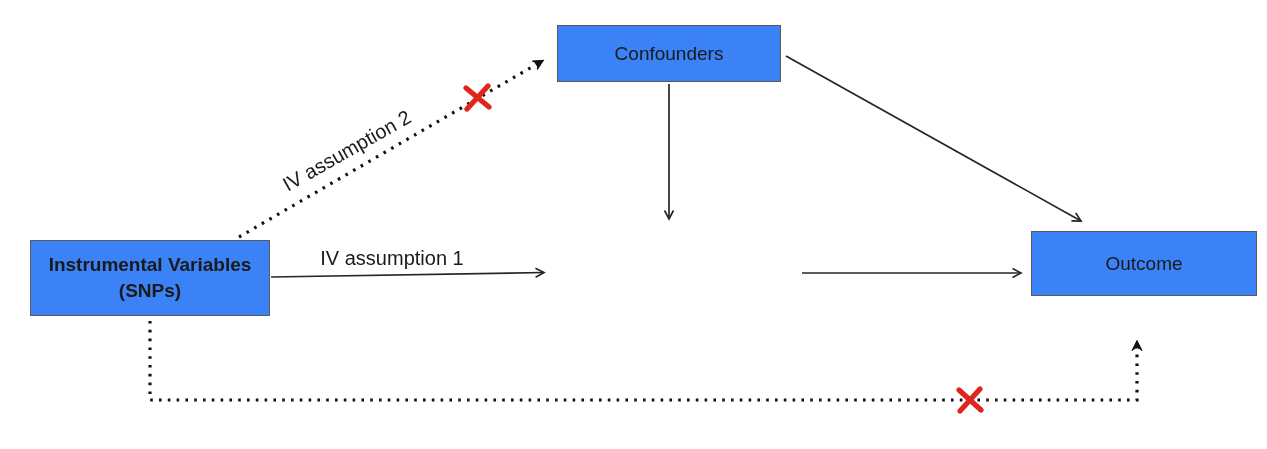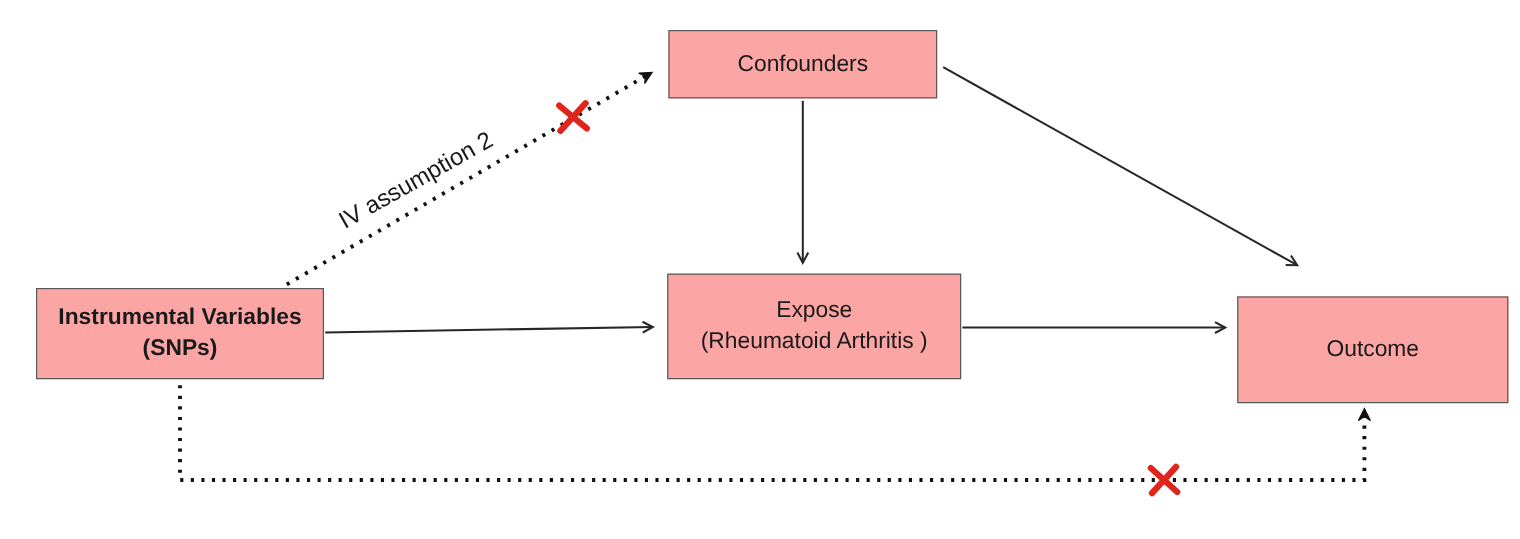--- a/index.html
+++ b/index.html
@@ -19,21 +19,21 @@
     position: absolute;
     left: 0;
     top: 0;
     width: 1267px;
     height: 449px;
   }
   .node {
     position: absolute;
     box-sizing: border-box;
     border: 1.5px solid #595959;
-    background: #fca5a5;
+    background: #3b82f6;
     display: flex;
     flex-direction: column;
     align-items: center;
     justify-content: center;
     text-align: center;
     color: #1a1a1a;
     font-size: 19px;
     line-height: 1.35;
     z-index: 2;
   }
@@ -44,21 +44,21 @@
     white-space: nowrap;
     transform: translate(-50%, -50%);
     z-index: 3;
   }
   .edge-label.rot {
     transform: translate(-50%, -50%) rotate(-29.5deg);
   }
   #node-iv        { left: 30px;   top: 240px; width: 240px; height: 76px; font-weight: bold; }
   #node-conf      { left: 557px;  top: 25px;  width: 224px; height: 57px; }
   #node-expose    { left: 556px;  top: 228px; width: 245px; height: 88px; }
-  #node-outcome   { left: 1031px; top: 231px; width: 226px; height: 89px; margin-top: 16px; }
+  #node-outcome   { left: 1031px; top: 231px; width: 226px; height: 65px; }
   #label-a1 { left: 392px; top: 258px; }
   #label-a2 { left: 347px; top: 151px; }
   #label-a3 { left: 563px; top: 422px; }
 </style>
 </head>
 <body>
 
 <div id="stage">
 
   <svg id="edges" viewBox="0 0 1267 449" xmlns="http://www.w3.org/2000/svg">
@@ -108,26 +108,23 @@
 
   <div class="node" id="node-iv">
     <div>Instrumental Variables</div>
     <div>(SNPs)</div>
   </div>
 
   <div class="node" id="node-conf">
     <div>Confounders</div>
   </div>
 
-  <div class="node" id="node-expose">
-    <div>Expose</div>
-    <div>(Rheumatoid Arthritis )</div>
-  </div>
 
   <div class="node" id="node-outcome">
     <div>Outcome</div>
   </div>
 
+  <div class="edge-label" id="label-a1">IV assumption 1</div>
 
   <div class="edge-label rot" id="label-a2">IV assumption 2</div>
 
 
 </div>
 
 </body></html>

